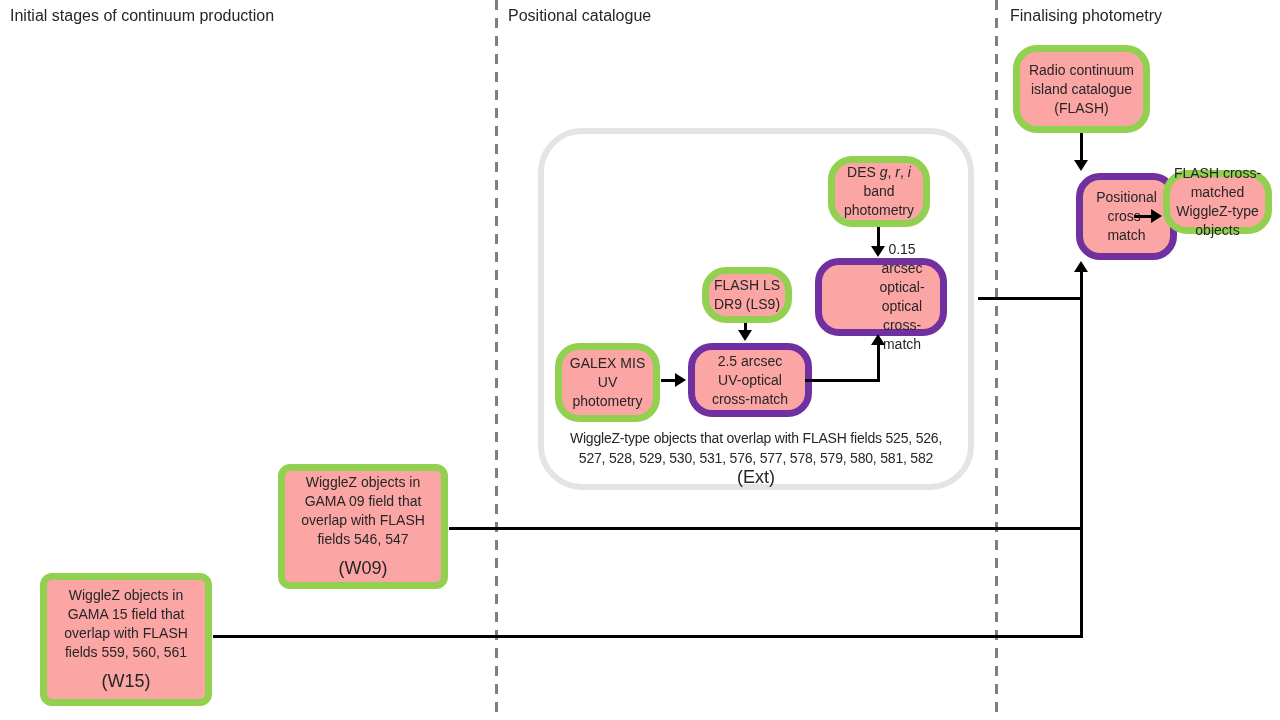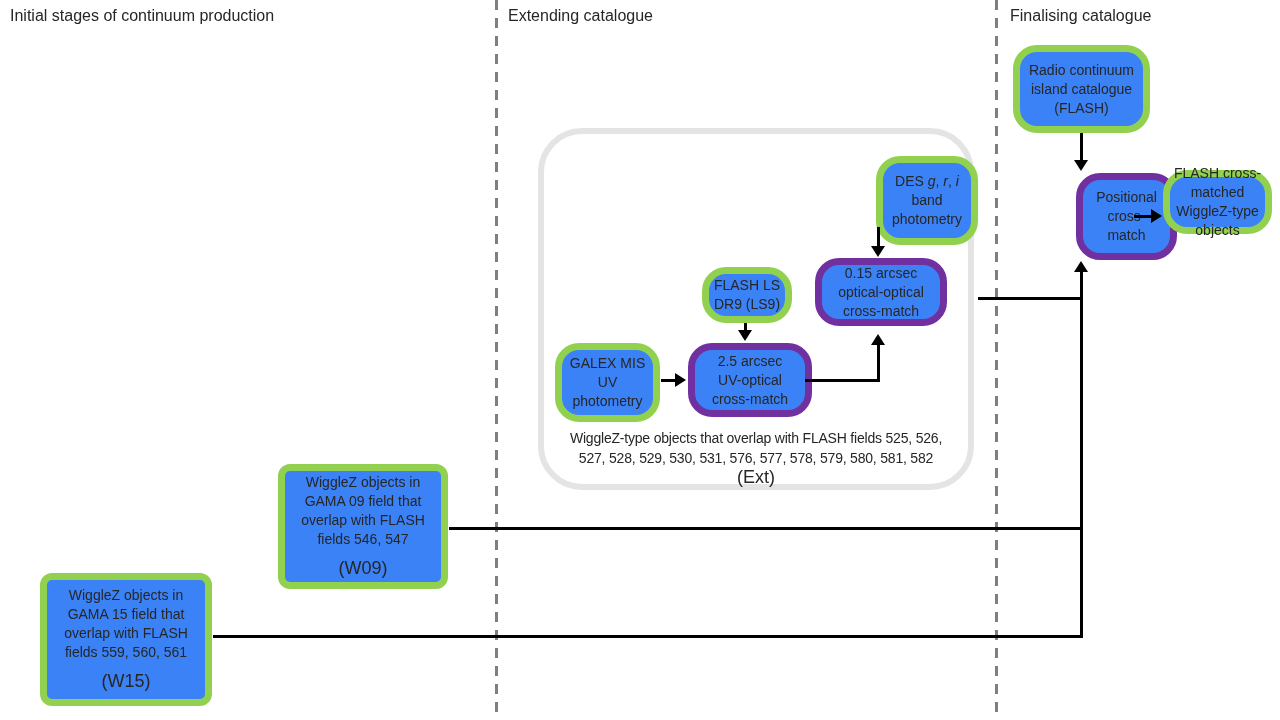--- a/index.html
+++ b/index.html
@@ -5,21 +5,21 @@
   html,body{margin:0;padding:0;background:#fff;}
   #stage{
     position:relative;width:1280px;height:720px;background:var(--background,#fff);
     font-family:"Liberation Sans",sans-serif;color:var(--text,#262626);overflow:hidden;
   }
   .section-title{position:absolute;font-size:16px;color:var(--text,#262626);white-space:nowrap;}
   .divider{position:absolute;top:0;width:3px;height:720px;
     background:repeating-linear-gradient(to bottom,var(--divider,#7f7f7f) 0 10px,transparent 10px 18px);}
   .container-ext{position:absolute;left:538px;top:128px;width:436px;height:362px;
     border:6px solid var(--container_border,#e4e4e4);border-radius:44px;background:#fff;box-sizing:border-box;}
-  .box{position:absolute;box-sizing:border-box;background:#3b82f6;border-style:solid;border-width:7px;
+  .box{position:absolute;box-sizing:border-box;background:#fca5a5;border-style:solid;border-width:7px;
     border-radius:24px;display:flex;flex-direction:column;align-items:center;justify-content:center;
     text-align:center;padding:2px;}
   .box.green{border-color:var(--green,#92d050);}
   .box.purple{border-color:var(--purple,#7030a0);}
   .box.big{border-radius:12px;}
   .label{font-size:14px;line-height:19px;white-space:pre-line;}
   .tag{font-size:18px;line-height:23px;margin-top:8px;}
   .caption{position:absolute;left:543px;top:428px;width:426px;text-align:center;
     font-size:14px;line-height:20px;letter-spacing:-0.2px;white-space:pre-line;}
   .caption-tag{position:absolute;left:543px;top:466px;width:426px;text-align:center;
@@ -33,54 +33,54 @@
   .ah.right{border-top:7px solid transparent;border-bottom:7px solid transparent;
     border-left:11px solid var(--connector,#000);}
   .label i{font-style:italic;}
 </style>
 </head>
 <body>
 
 <div id="stage">
 
   <div class="section-title" style="left:10px;top:7px;">Initial stages of continuum production</div>
-  <div class="section-title" style="left:508px;top:7px;">Extending catalogue</div>
-  <div class="section-title" style="left:1010px;top:7px;">Finalising catalogue</div>
+  <div class="section-title" style="left:508px;top:7px;">Positional catalogue</div>
+  <div class="section-title" style="left:1010px;top:7px;">Finalising photometry</div>
 
   <div class="divider" style="left:495px;"></div>
   <div class="divider" style="left:995px;"></div>
 
   <div class="container-ext"></div>
   <div class="caption">WiggleZ-type objects that overlap with FLASH fields 525, 526,
 527, 528, 529, 530, 531, 576, 577, 578, 579, 580, 581, 582</div>
   <div class="caption-tag">(Ext)</div>
 
   <div class="box green" style="left:555px;top:343px;width:105px;height:79px;">
     <div class="label">GALEX MIS
 UV
 photometry</div>
   </div>
 
   <div class="box green" style="left:702px;top:267px;width:90px;height:56px;">
     <div class="label">FLASH LS
 DR9 (LS9)</div>
   </div>
 
-  <div class="box green" style="left:828px;top:156px;width:102px;height:89px;margin-left:48px;">
+  <div class="box green" style="left:828px;top:156px;width:102px;height:71px;">
     <div class="label"><span>DES </span><i>g</i><span>, </span><i>r</i><span>, </span><i>i</i><span style="display:block;white-space:pre-line;">band
 photometry</span></div>
   </div>
 
   <div class="box purple" style="left:688px;top:343px;width:124px;height:74px;">
     <div class="label">2.5 arcsec
 UV-optical
 cross-match</div>
   </div>
 
-  <div class="box purple" style="left:815px;top:258px;width:132px;height:68px;">
+  <div class="box purple" style="left:815px;top:258px;width:132px;height:78px;padding-left:44px;">
     <div class="label">0.15 arcsec
 optical-optical
 cross-match</div>
   </div>
 
   <div class="box green" style="left:1013px;top:45px;width:137px;height:88px;">
     <div class="label">Radio continuum
 island catalogue
 (FLASH)</div>
   </div>

